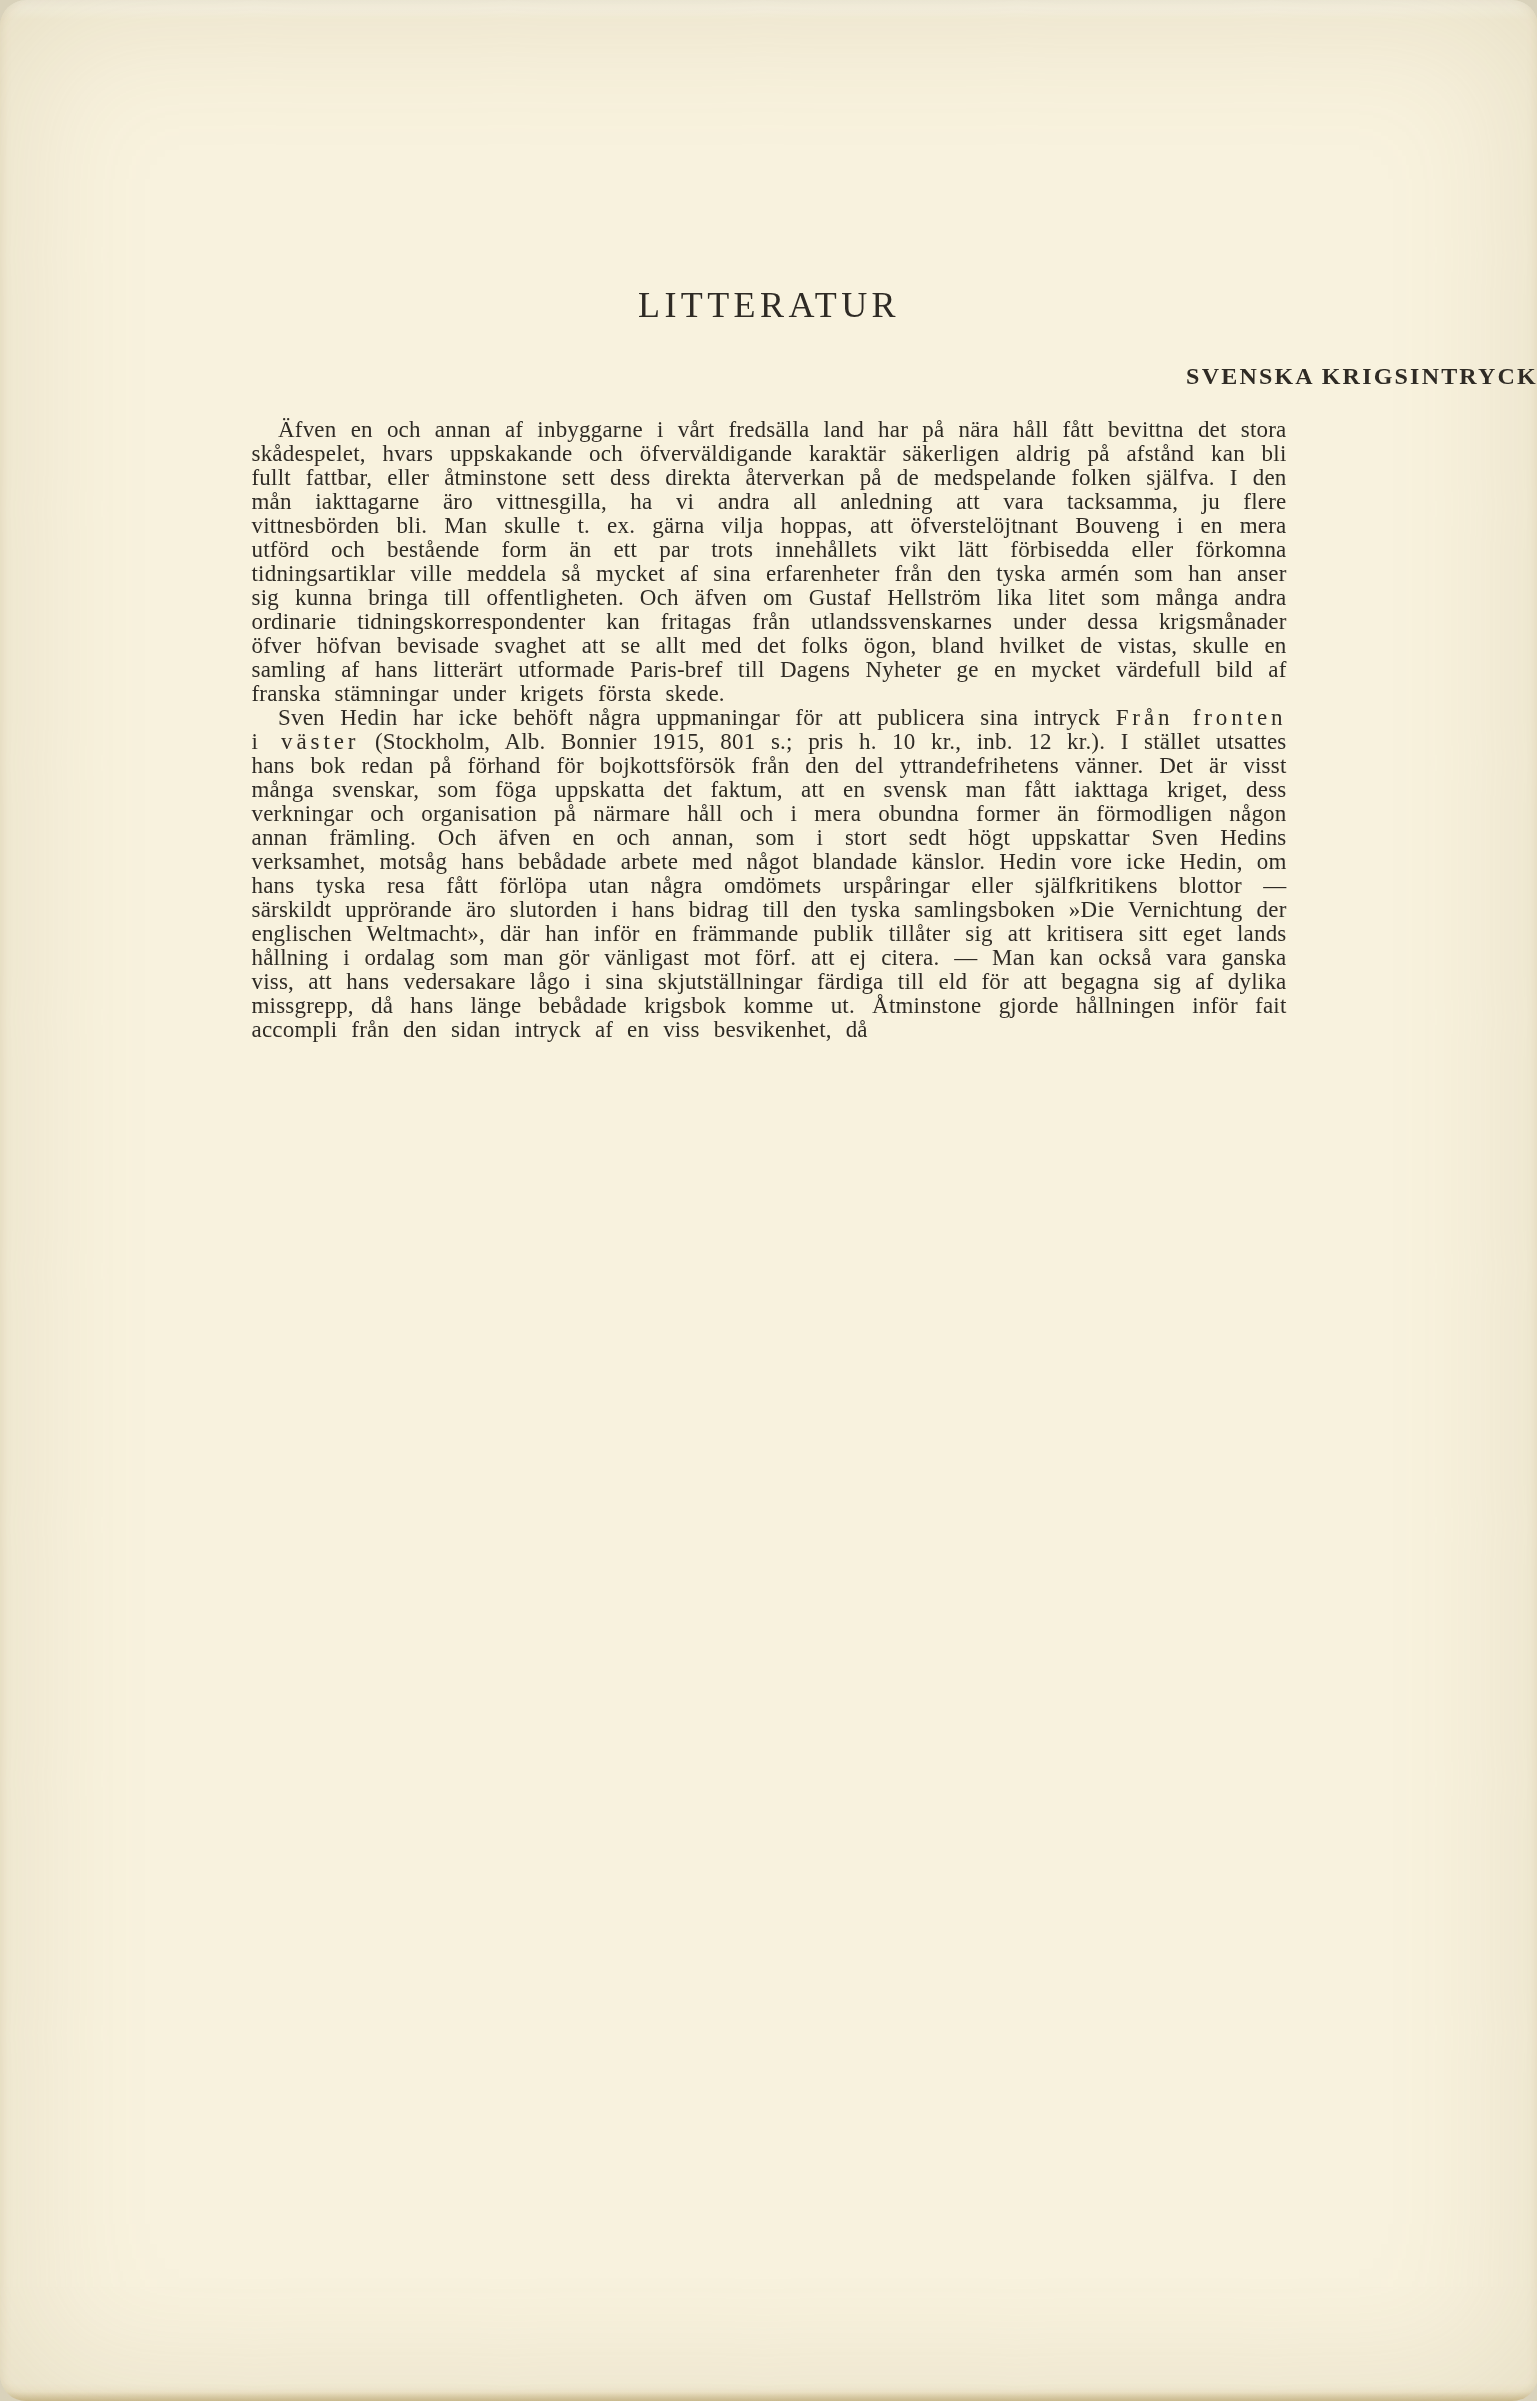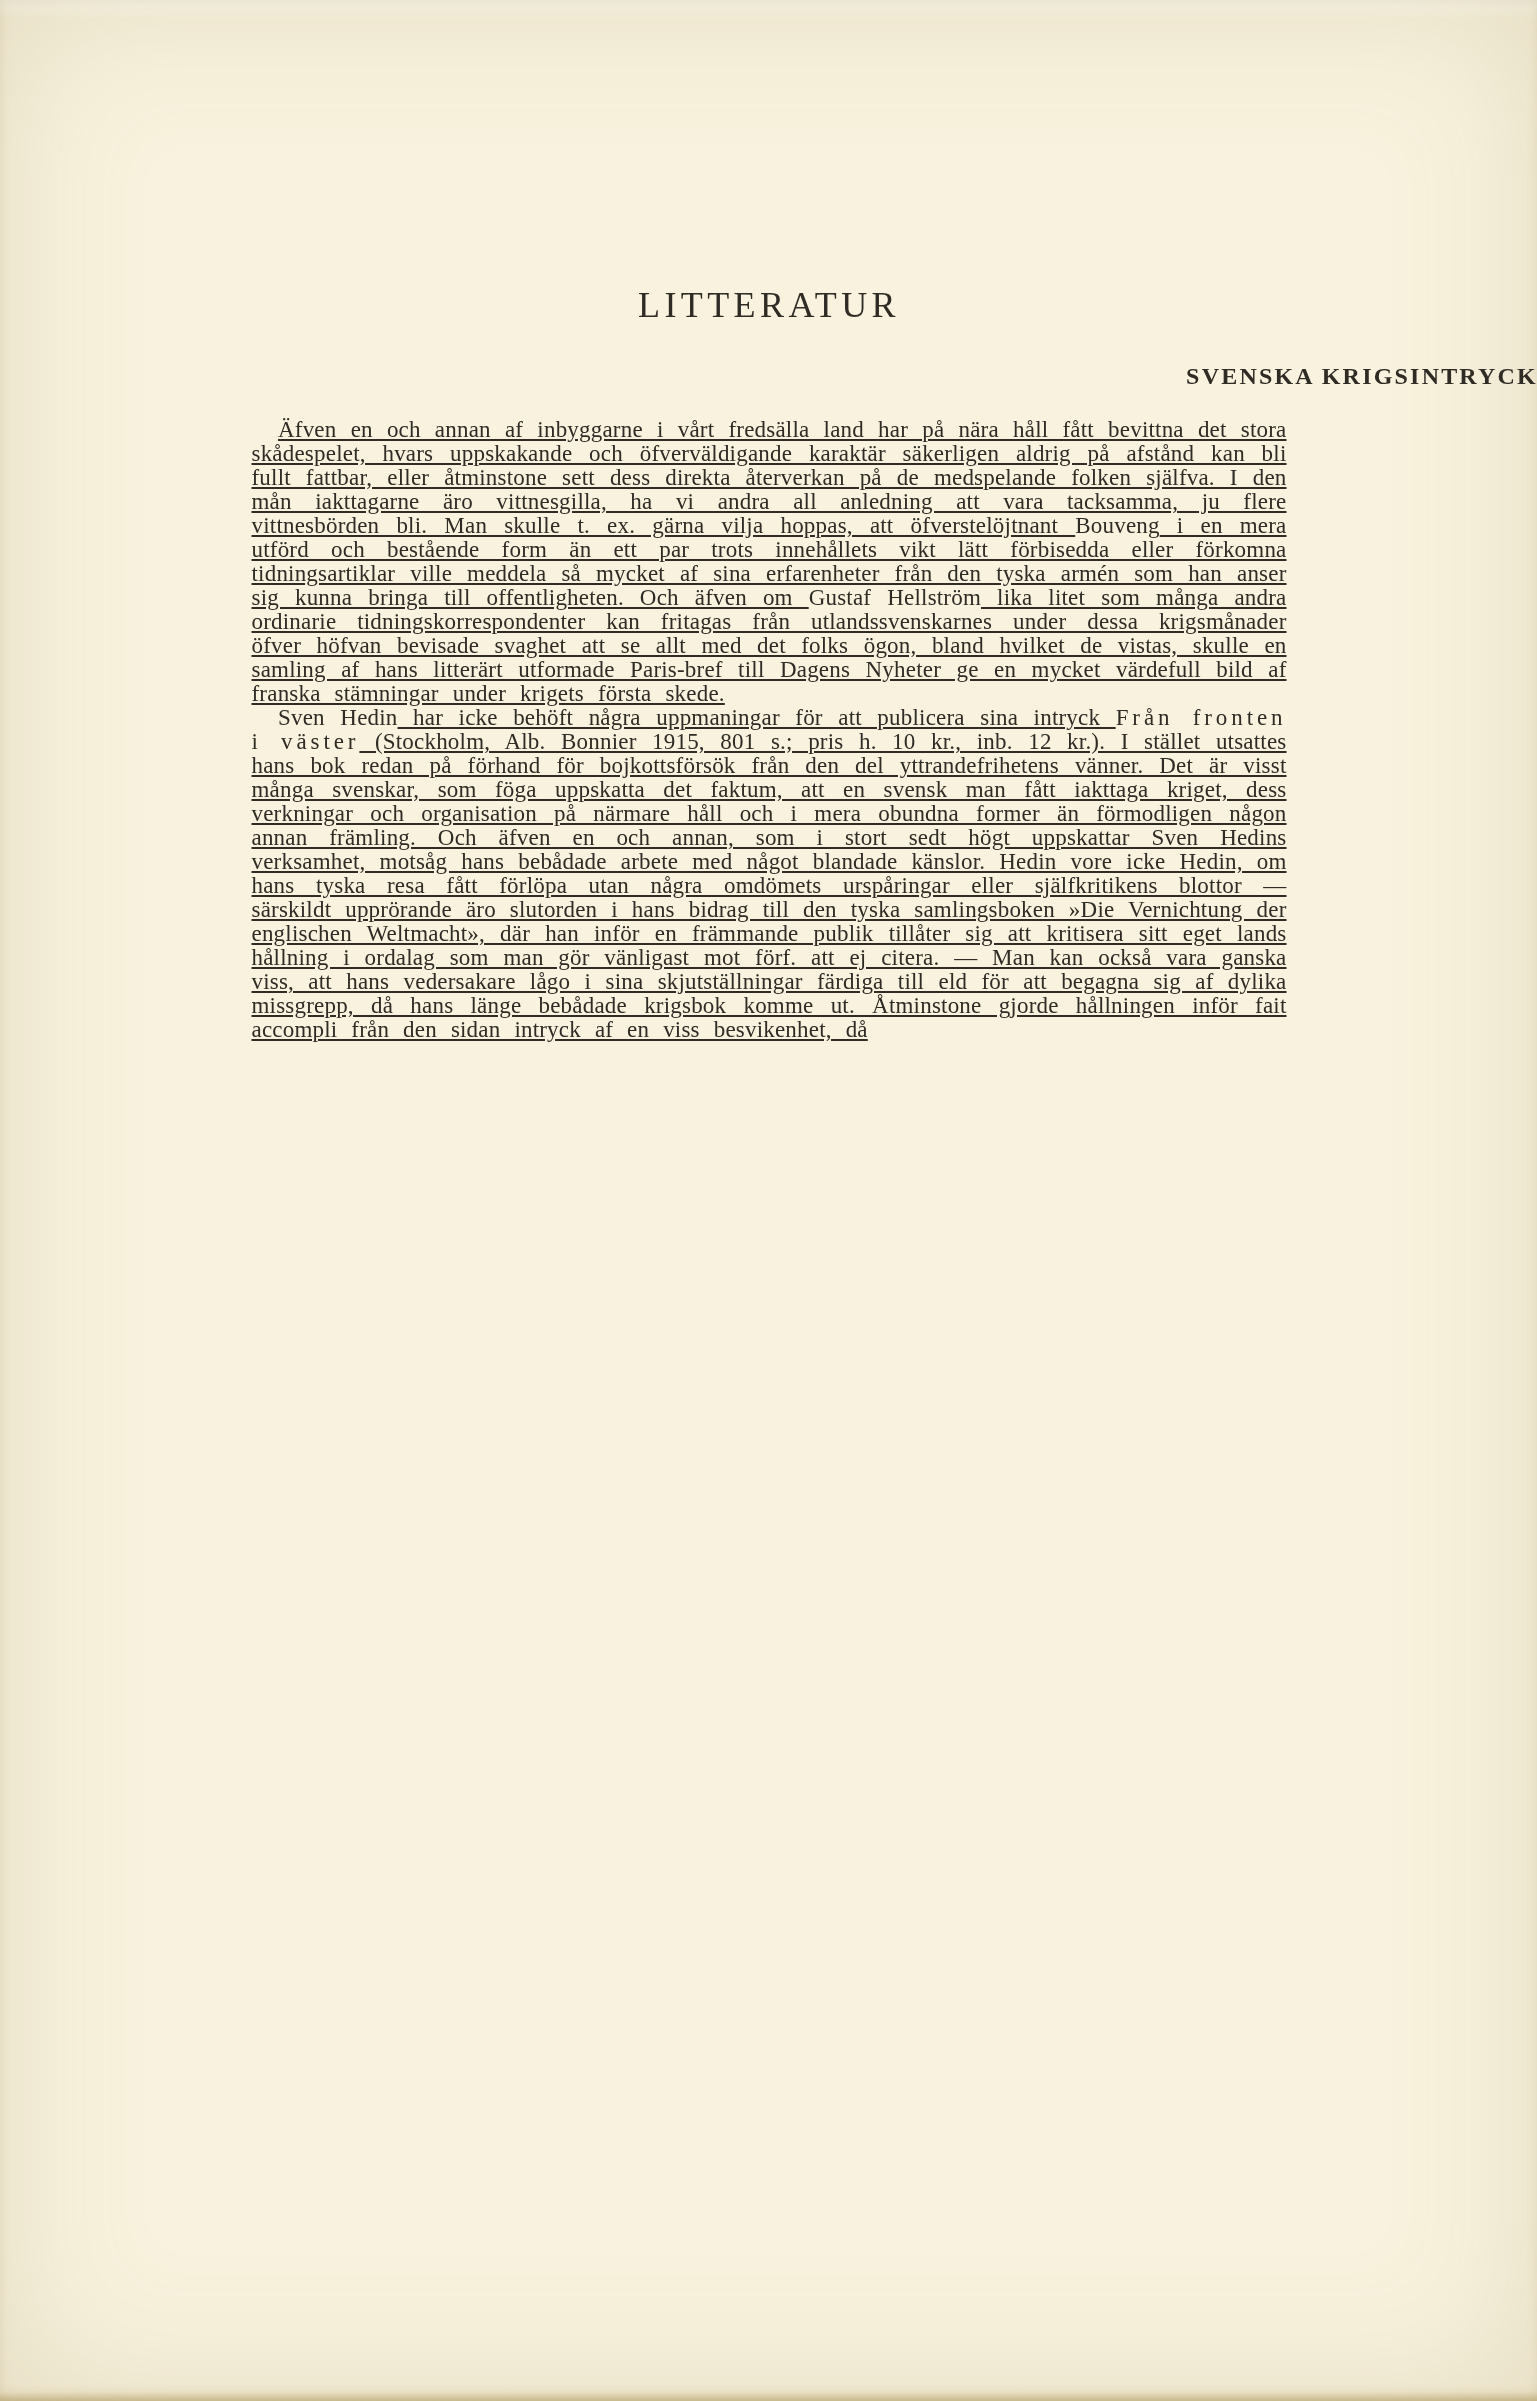--- a/index.html
+++ b/index.html
@@ -17,20 +17,21 @@
         #fdfbf0 0px,
         var(--paper, #f8f2de) 19.4px,
         var(--paper, #f8f2de) calc(100% - 17.7px),
         #eee4c6 100%);
     box-shadow:
       inset 0 0 150px rgba(150, 128, 74, 0.20),
       inset 0 0 10.6px rgba(150, 128, 74, 0.18);
     overflow: hidden;
     color: var(--ink, #2f2b25);
     font-family: "Liberation Serif", "DejaVu Serif", serif;
+    border-radius: 26px;
   }
   .page::after {
     content: "";
     position: absolute;
     left: 0; right: 0; bottom: 0;
     height: 8.8px;
     background: linear-gradient(0deg, rgba(166, 143, 84, 0.38), rgba(166, 143, 84, 0));
     pointer-events: none;
   }
   .content {
@@ -58,21 +59,21 @@
     font-size: 23px;
     line-height: 24px;
     text-align: justify;
     word-spacing: 8px;
     letter-spacing: 0.2px;
   }
   .article-body p {
     margin: 0;
     text-indent: 26.5px;
   }
-  .seg-normal { font-style: normal; text-decoration: underline; }
+  .seg-normal { font-style: normal; }
   .seg-italic { }
   .seg-spaced { letter-spacing: 0.17em; }
 </style>
 </head>
 <body>
 
 <div class="page" style="--paper: #f8f2de; --ink: #2f2b25;">
   <div class="content">
     <h1 class="page-title">LITTERATUR</h1>
     <h2 class="page-subtitle">SVENSKA KRIGSINTRYCK</h2>

